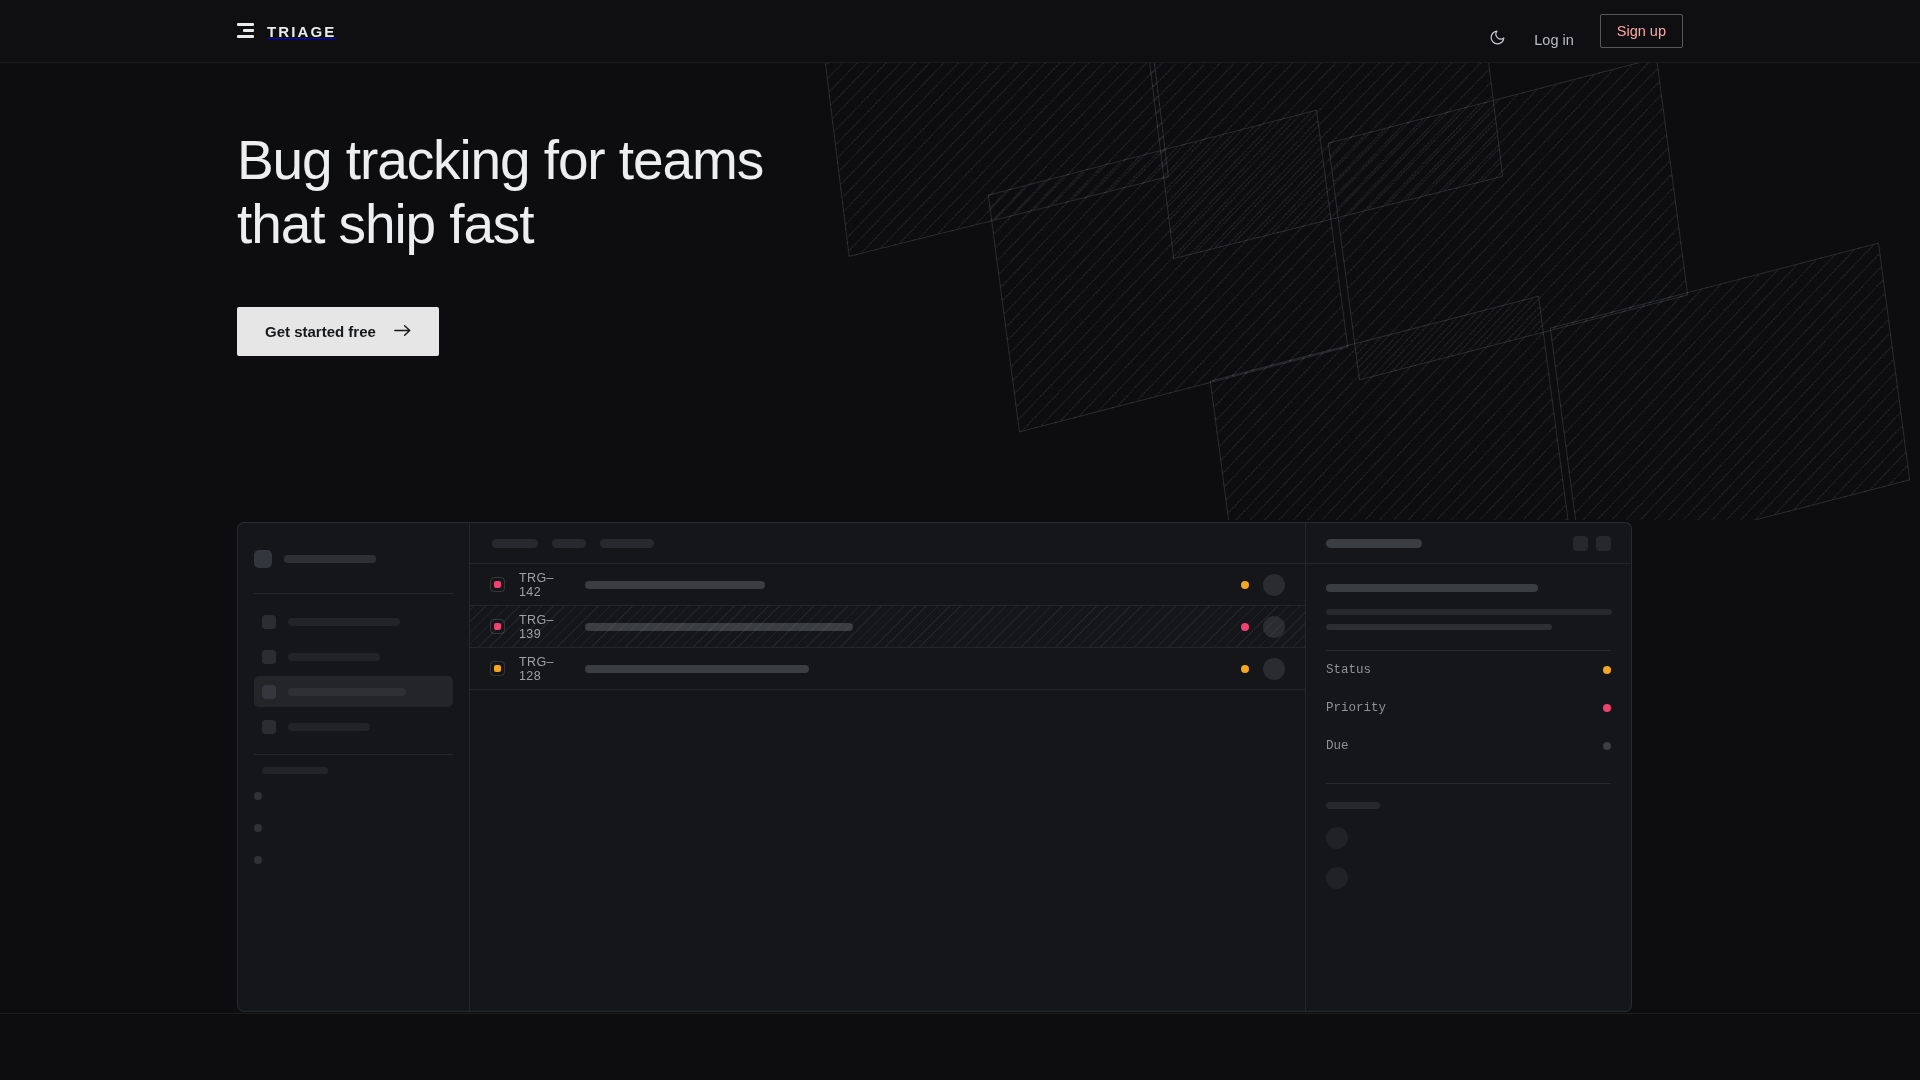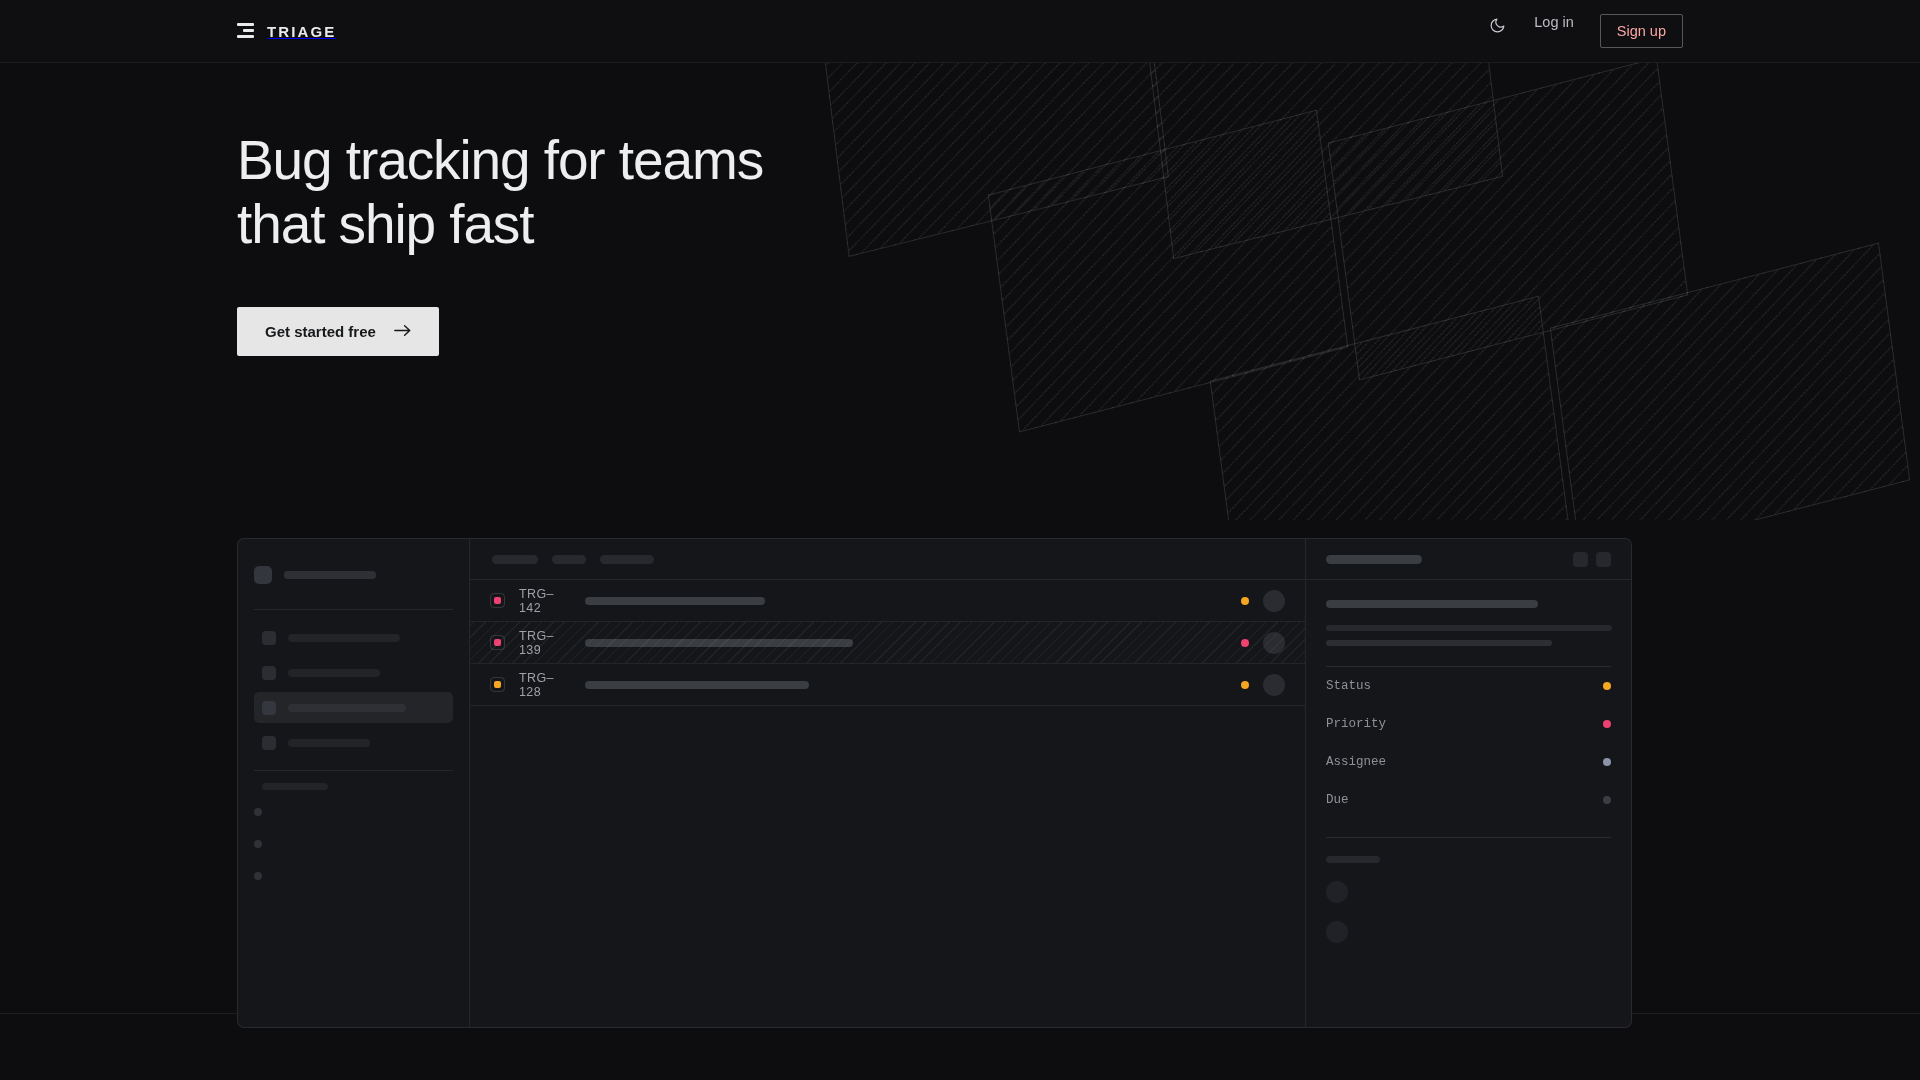--- a/index.html
+++ b/index.html
@@ -47,21 +47,21 @@
   .brand { display:flex; gap:13px; margin-left:237px; }
   .brand-mark { display:flex; flex-direction:column; gap:3px; width:17px; }
   .brand-mark i { display:block; height:3px; background:#e9eaec; border-radius:1px; }
   .brand-mark i:nth-child(1){ width:17px; }
   .brand-mark i:nth-child(2){ width:11px; margin-left:6px;}
   .brand-mark i:nth-child(3){ width:17px; }
   .brand-name {
     color:#e9eaec; font-size:15px; font-weight:700;
     letter-spacing:2.1px;
   }
-  .nav-right { margin-left:auto; margin-right:237px; display:flex; align-items:flex-start; gap:26px; }
+  .nav-right { margin-left:auto; margin-right:237px; display:flex; align-items:flex-end; gap:26px; }
   .moon-btn {
     width:22px; height:22px; display:flex; align-items:center; justify-content:center;
     background:none; border:none; cursor:pointer; color:#c8cace;
   }
   .login-link {
     color:#b9bcc2; font-size:14.5px; text-decoration:none; cursor:pointer;
     background:none; border:none; font-family:inherit;
   }
   .signup-btn {
     color:#fca5a5; font-size:14.5px;
@@ -87,21 +87,21 @@
     padding:16px 28px; border:none; border-radius:2px; cursor:pointer;
   }
 
   
   .mock {
     position:absolute; left:237px; top:522px;
     width:1395px; height:490px;
     background:#151619;
     border:1px solid rgba(255,255,255,.085);
     border-radius:7px;
-    display:flex; overflow:hidden; z-index:4;margin-top:16px;
+    display:flex; overflow:hidden; z-index:4;
   }
   .sk { background:#2e3035; border-radius:4px; }
   .sk-dim { background:#222428; border-radius:4px; }
 
   
   .mk-side {
     width:232px; flex:0 0 232px;
     border-right:1px solid rgba(255,255,255,.075);
     padding:14px 16px 0 16px;
   }
@@ -319,24 +319,20 @@
       <div class="mk-meta" id="mk-meta">
           <div class="mk-metarow">
             <span>Status</span>
             <span class="val" style="background:#f5a623"></span>
           </div>
           <div class="mk-metarow">
             <span>Priority</span>
             <span class="val" style="background:#ef4070"></span>
           </div>
           <div class="mk-metarow">
-            <span>Assignee</span>
-            <span class="val" style="background:#8b94a8"></span>
-          </div>
-          <div class="mk-metarow">
             <span>Due</span>
             <span class="val" style="background:#3a3d42"></span>
           </div>
         </div>
       <div class="mk-hr"></div>
       <div class="mk-foot">
         <span class="lab" style="display:block;margin-top:14px;"></span>
         <div id="mk-avs">
             <div class="av"></div>
             <div class="av"></div>

